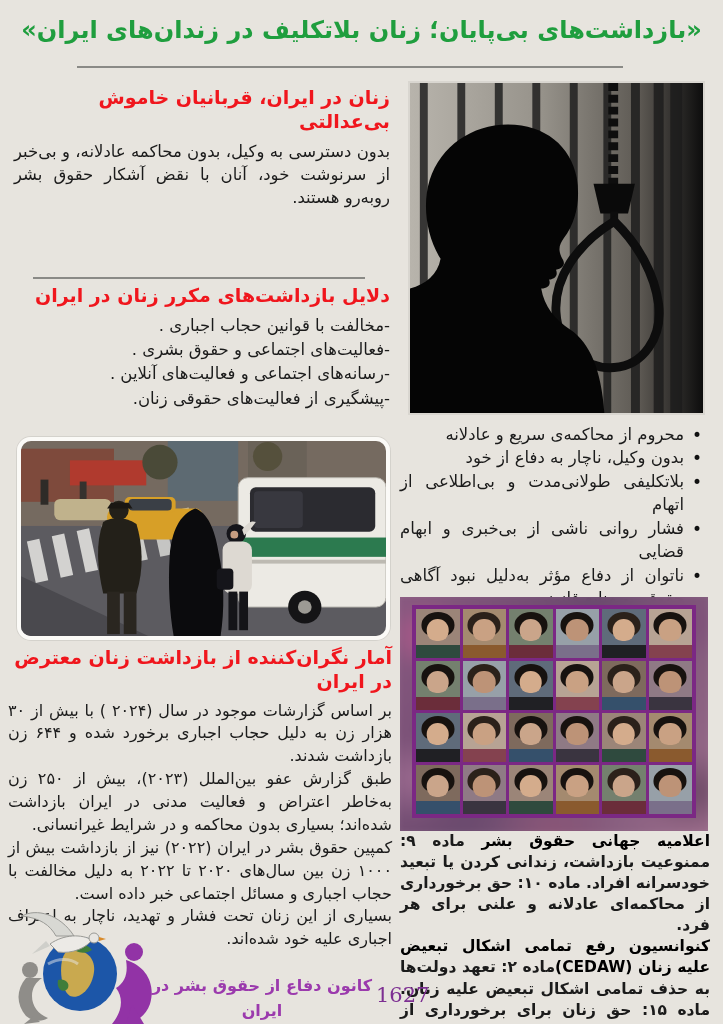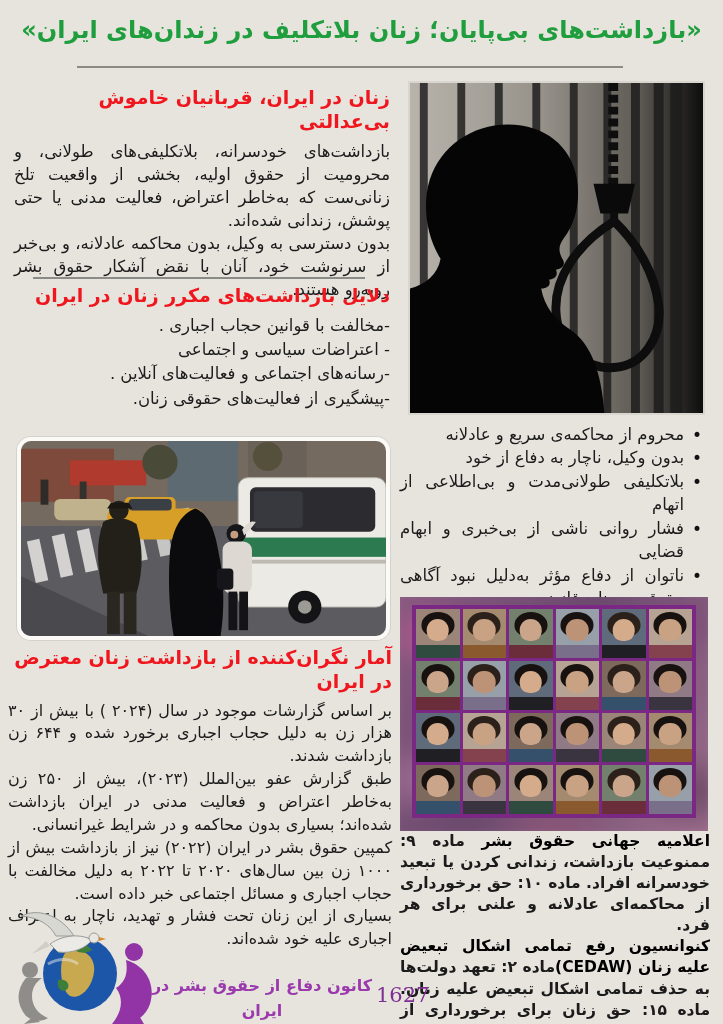--- a/index.html
+++ b/index.html
@@ -90,30 +90,29 @@
 </head>
 <body>
 
 <div class="page">
 
   <div class="main-title">«بازداشت‌های بی‌پایان؛ زنان بلاتکلیف در زندان‌های ایران»</div>
   <div class="title-rule"></div>
 
   <section class="sec1">
     <h2 class="red-head">زنان در ایران، قربانیان خاموش بی‌عدالتی</h2>
-    <p class="body">بازداشت‌های خودسرانه، بلاتکلیفی‌های طولانی، و محرومیت از حقوق اولیه، بخشی از واقعیت تلخ زنانی‌ست که به‌خاطر اعتراض، فعالیت مدنی یا حتی پوشش، زندانی شده‌اند.</p>
     <p class="body">بدون دسترسی به وکیل، بدون محاکمه عادلانه، و بی‌خبر از سرنوشت خود، آنان با نقض آشکار حقوق بشر روبه‌رو هستند.</p>
   </section>
   <div class="sec1-rule"></div>
 
   <section class="sec2">
     <h2 class="red-head">دلایل بازداشت‌های مکرر زنان در ایران</h2>
     <ul class="plain-list">
       <li>-مخالفت با قوانین حجاب اجباری .</li>
-      <li>- اعتراضات سیاسی و اجتماعی</li>
+      <li>-فعالیت‌های اجتماعی و حقوق بشری .</li>
       <li>-رسانه‌های اجتماعی و فعالیت‌های آنلاین .</li>
       <li>-پیشگیری از فعالیت‌های حقوقی زنان.</li>
     </ul>
   </section>
 
   <figure class="street-fig">
     <svg viewBox="0 0 373 202" preserveAspectRatio="none">
       <rect x="0" y="0" width="373" height="92" fill="#756a60"></rect>
       <rect x="0" y="8" width="95" height="55" fill="#7e4a3c"></rect>
       <rect x="50" y="20" width="78" height="26" fill="#b03a2e"></rect>

